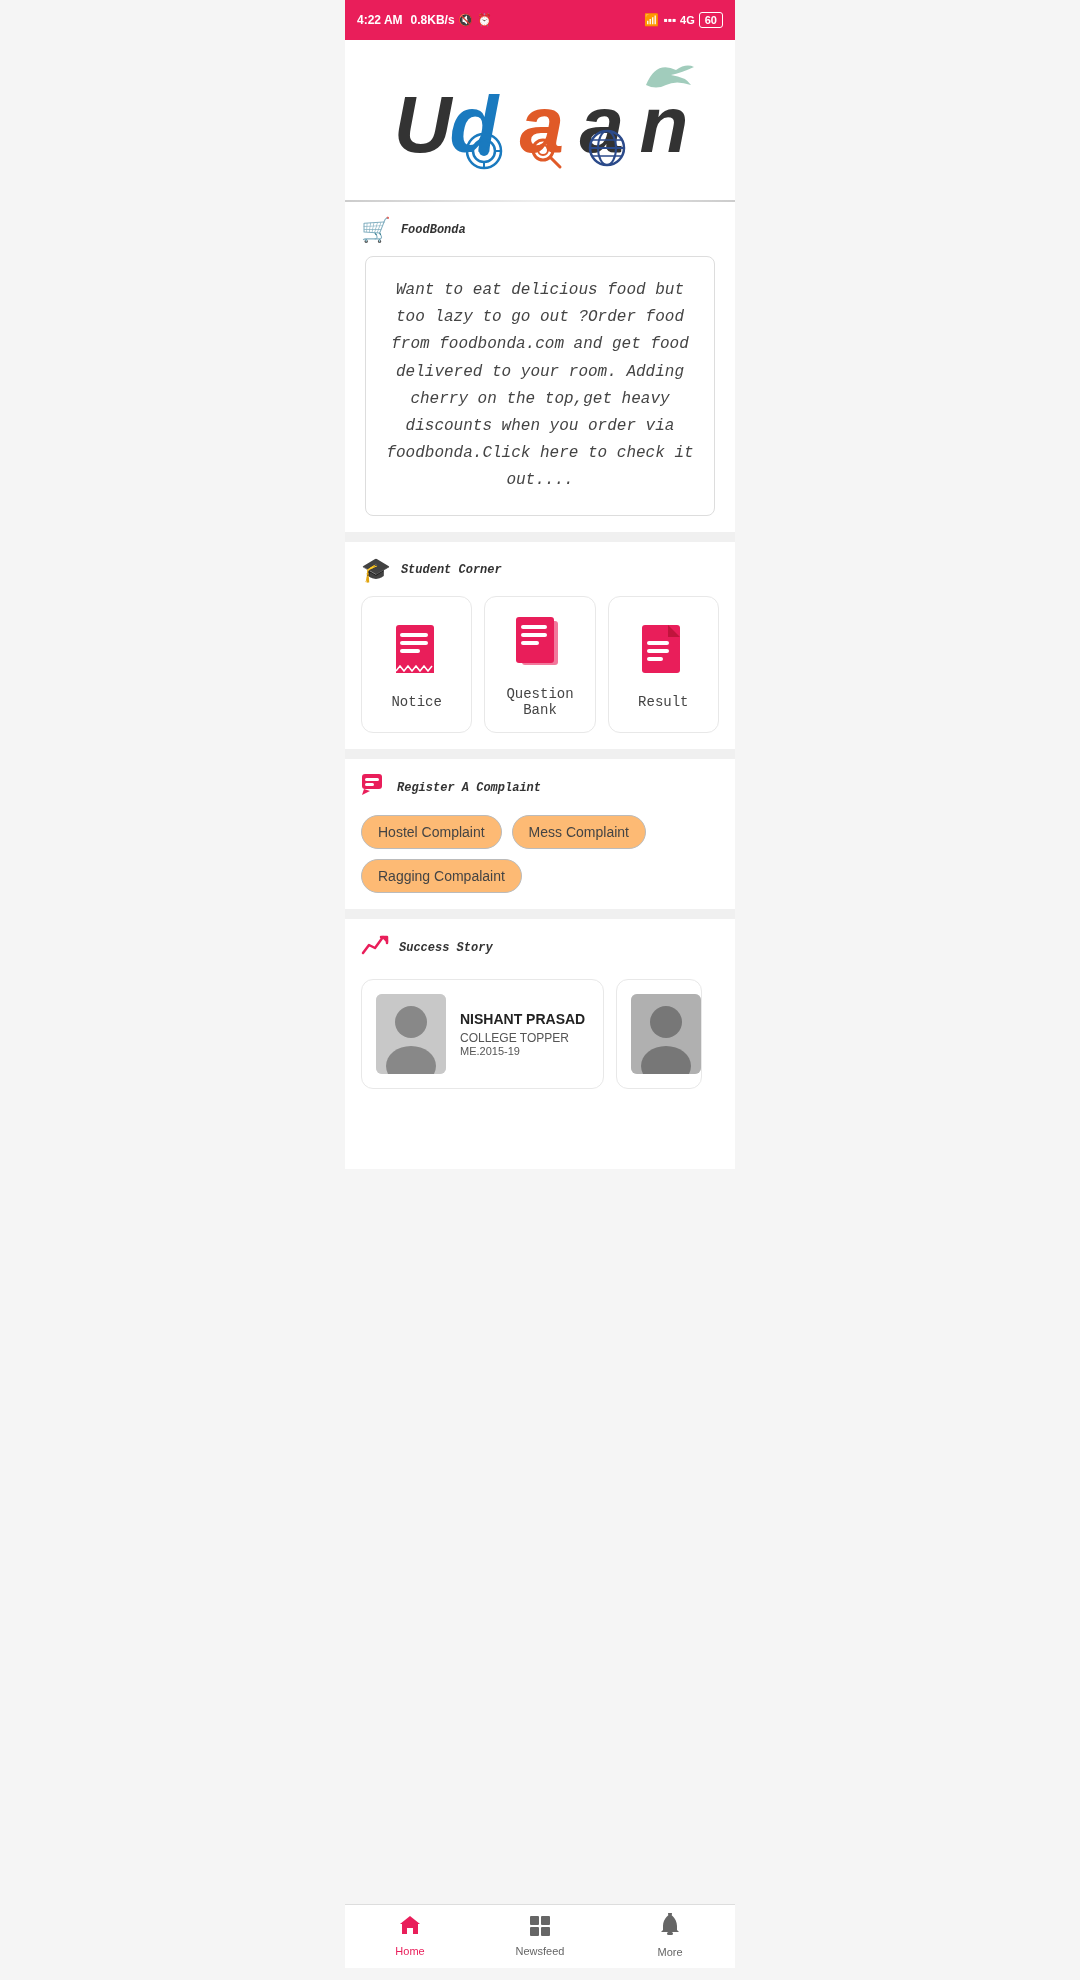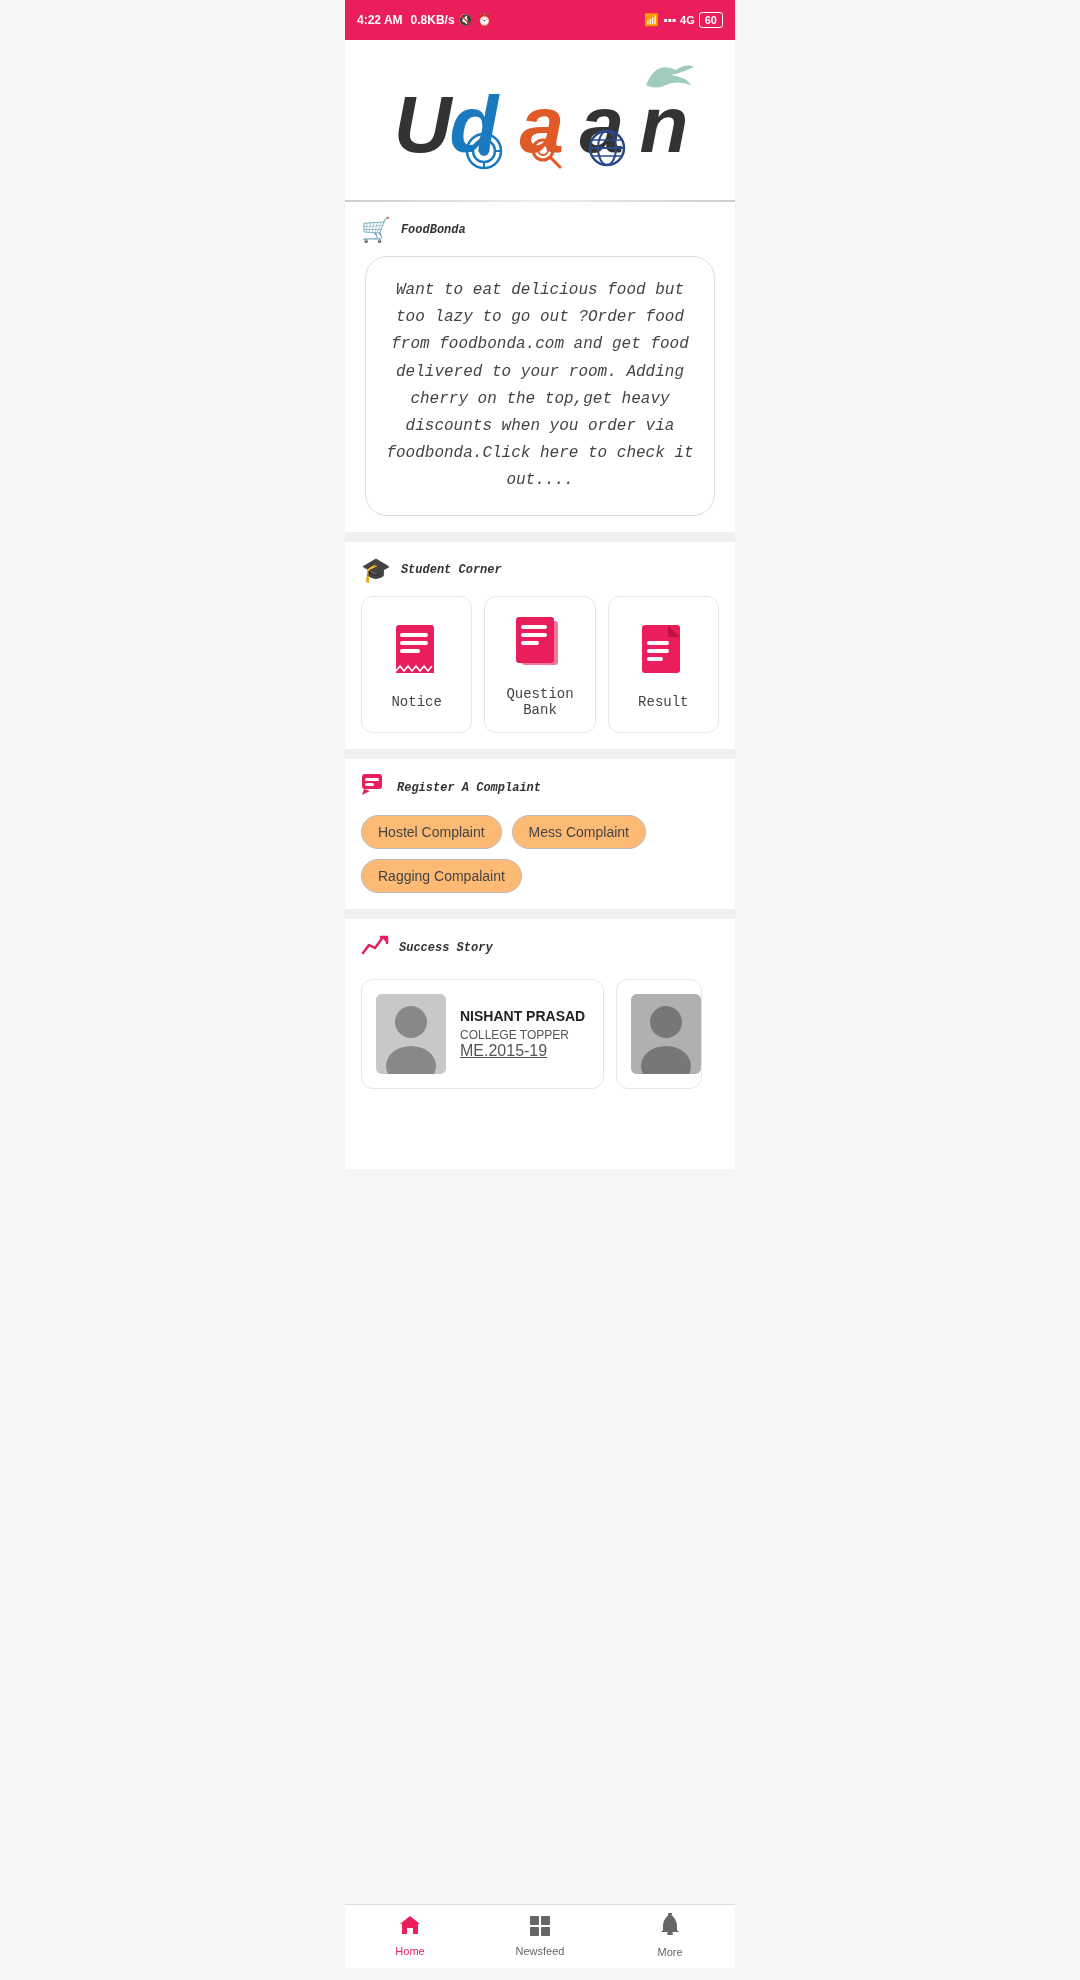--- a/index.html
+++ b/index.html
@@ -109,21 +109,21 @@
     }
 
     .section-icon {
       font-size: 24px;
       color: #e91e5a;
     }
 
     
     .foodbonda-card {
       border: 1.5px solid #ddd;
-      border-radius: 22px;
+      border-radius: 8px;
       padding: 20px 18px;
       text-align: center;
       font-family: 'Courier New', monospace;
       font-style: italic;
       font-size: 16px;
       color: #444;
       line-height: 1.7;
       margin: 0 4px;
     }
 
@@ -220,23 +220,22 @@
       color: #222;
       margin-bottom: 4px;
     }
 
     .success-role {
       font-size: 12px;
       color: #555;
     }
 
     .success-year {
-      font-size: 16px;
+      font-size: 11px;
       color: #555;
-      text-decoration: underline;
     }
 
     
     .success-card-partial {
       background: white;
       border: 1.5px solid #e8e8e8;
       border-radius: 12px;
       display: flex;
       align-items: center;
       padding: 14px;

